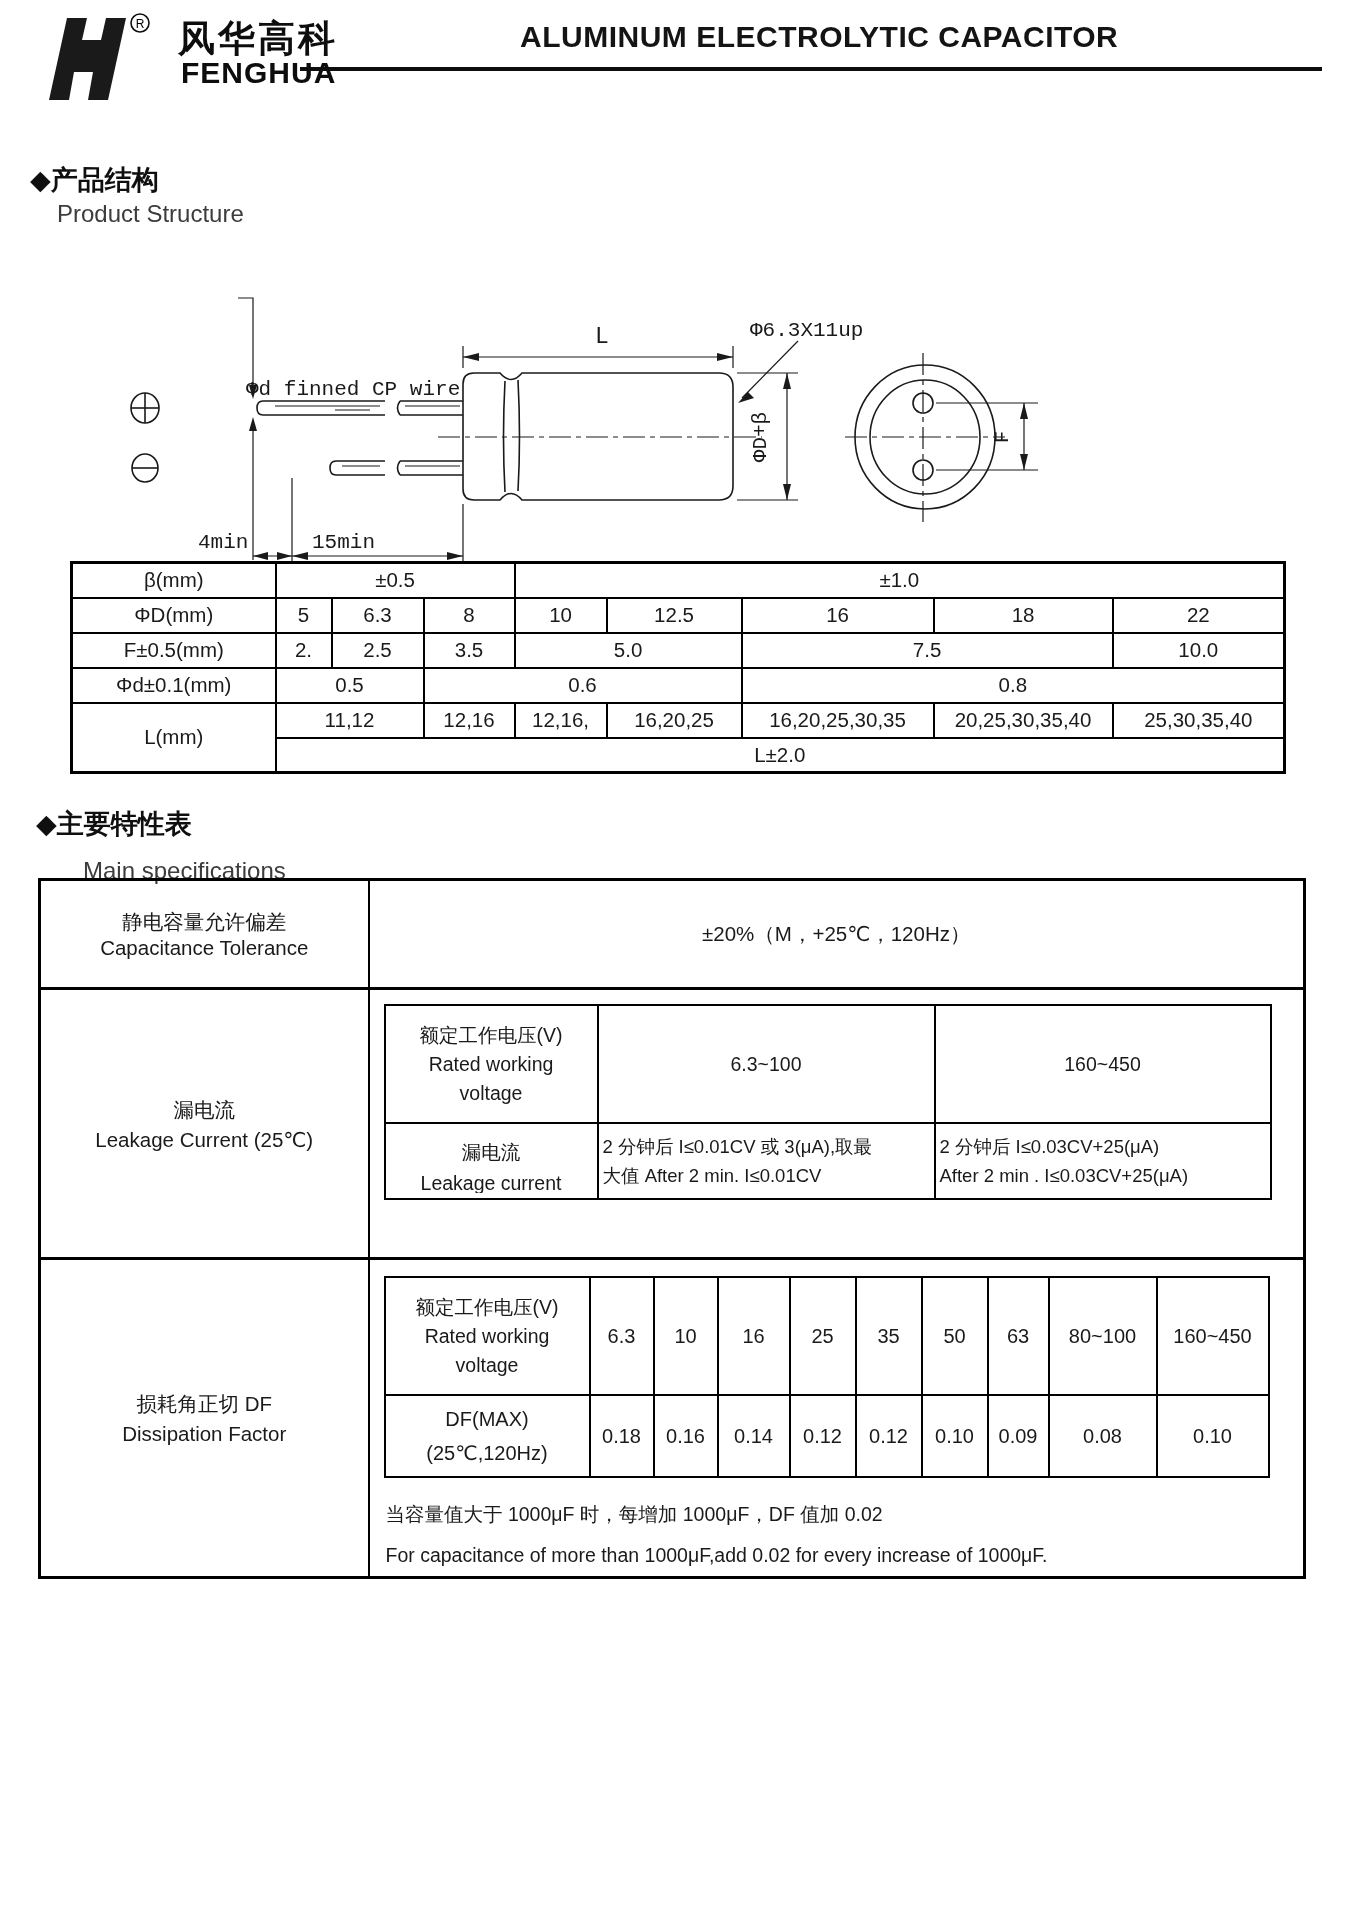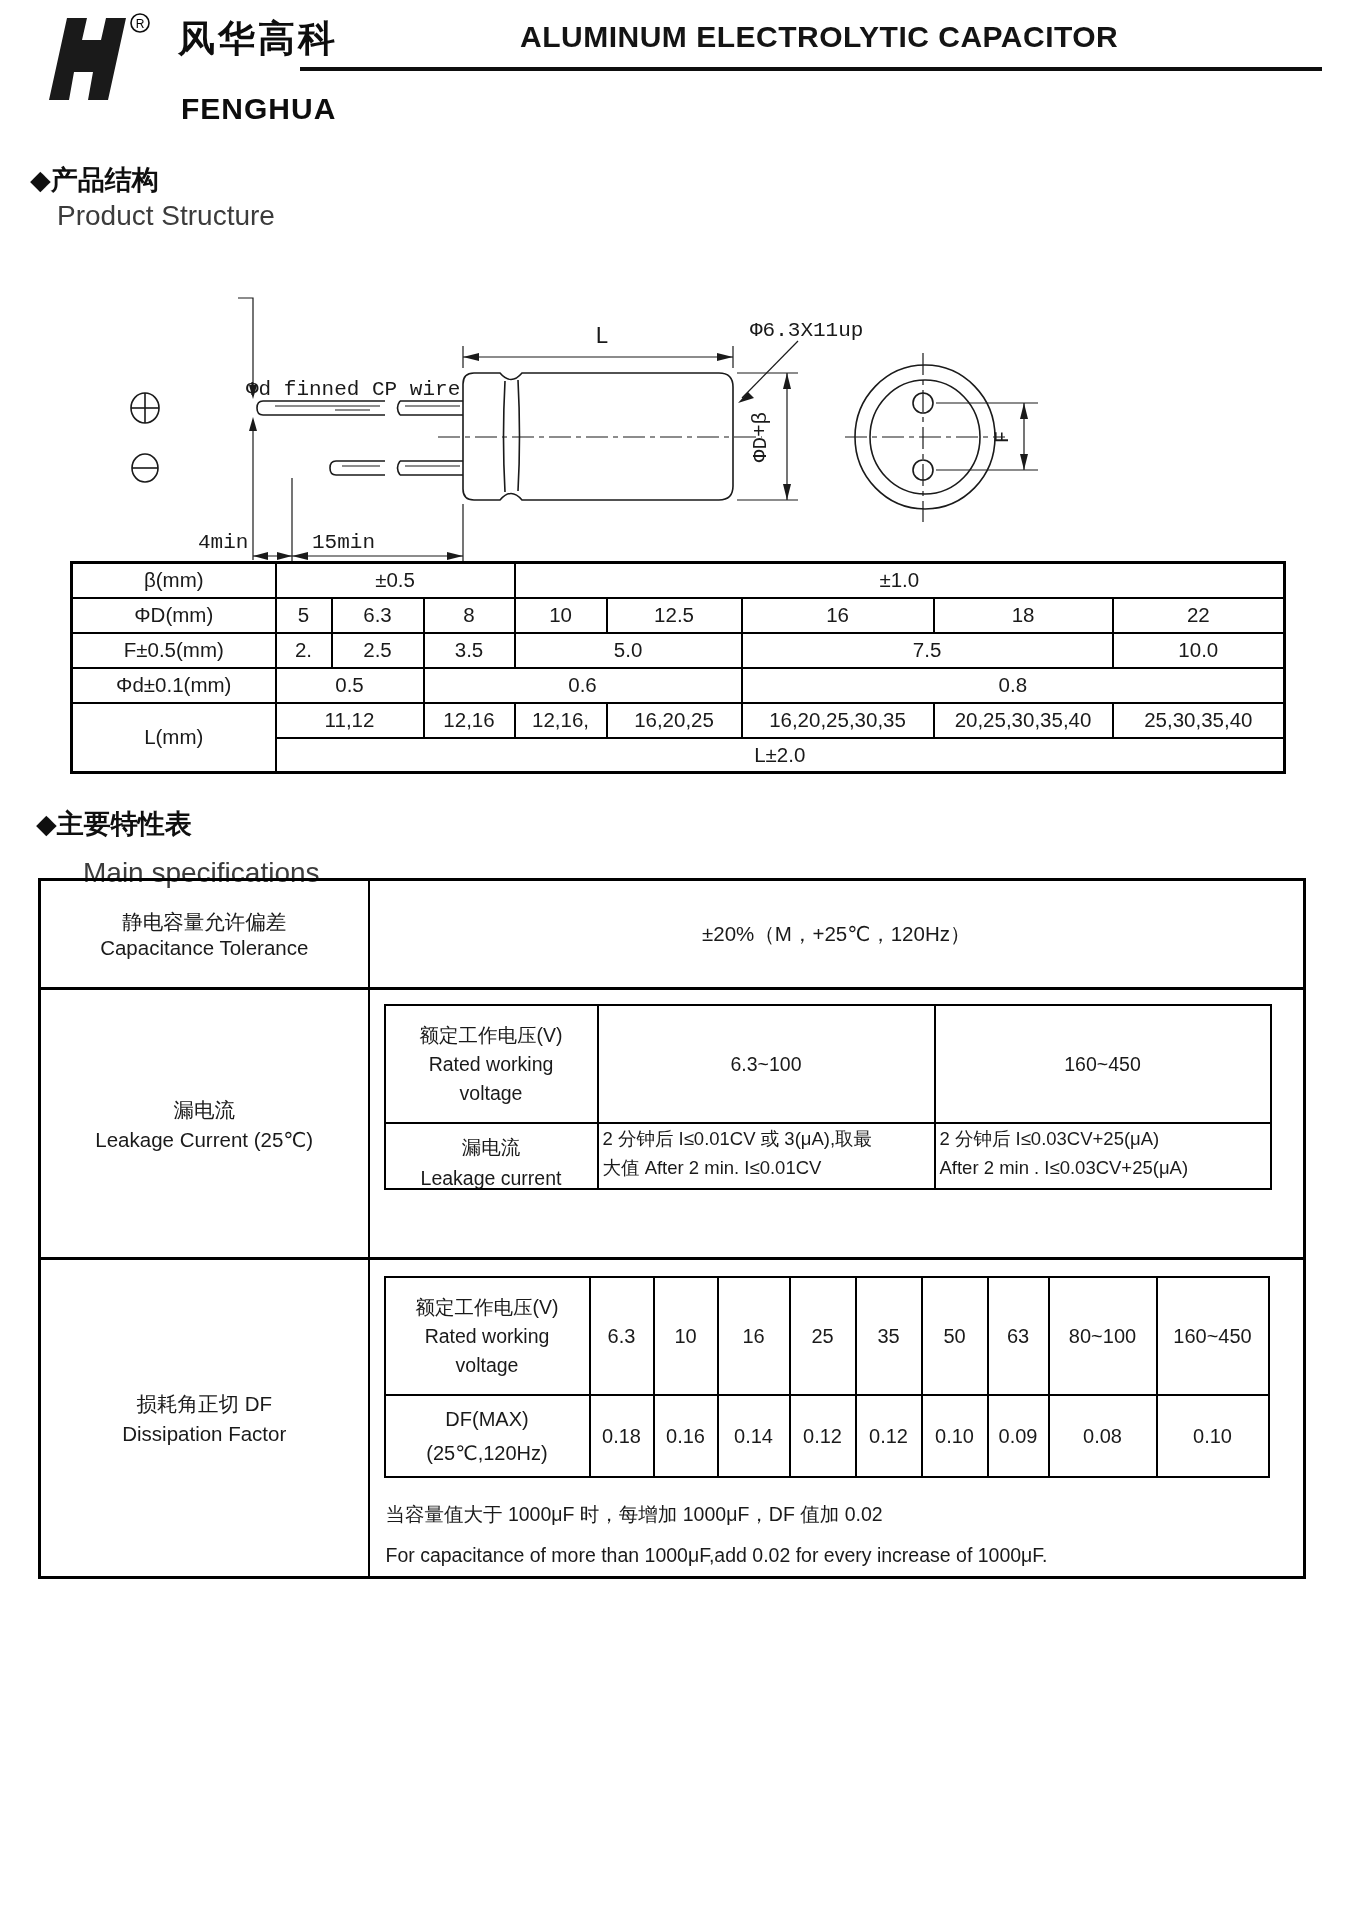--- a/index.html
+++ b/index.html
@@ -3,27 +3,27 @@
 <meta charset="utf-8">
 <style>
   * { margin:0; padding:0; box-sizing:border-box; }
   html,body { background:#ffffff; }
   body { font-family:"Liberation Sans","DejaVu Sans",sans-serif; color:#1a1a1a; }
   .page { position:relative; width:1353px; height:1925px; background:#ffffff; overflow:hidden; }
 
   
   .logo-svg { position:absolute; left:25px; top:10px; }
   .brand-cn { position:absolute; left:178px; top:14px; font-size:37px; font-weight:bold; letter-spacing:3px; color:#0d0d0d; }
-  .brand-en { position:absolute; left:181px; top:56px; font-size:30px; font-weight:600; letter-spacing:1px; color:#0d0d0d;margin-top:36px; }
+  .brand-en { position:absolute; left:181px; top:56px; font-size:30px; font-weight:600; letter-spacing:1px; color:#0d0d0d; }
   .doc-title { position:absolute; left:520px; top:20px; width:802px; text-align:left; font-size:30px; font-weight:bold; letter-spacing:0.5px; color:#141414; }
   .header-rule { position:absolute; left:300px; top:67px; width:1022px; height:4px; background:#0e0e0e; }
 
   
   .sec-cn { position:absolute; font-size:27px; font-weight:bold; color:#0f0f0f; }
-  .sec-en { position:absolute; font-size:28px; color:#3c3c3c; }
+  .sec-en { position:absolute; font-size:24px; color:#3c3c3c; }
   #ps-cn { left:30px; top:162px; }
   #ps-en { left:57px; top:200px; }
   #ms-cn { left:36px; top:806px; }
   #ms-en { left:83px; top:857px; }
 
   
   .drawing { position:absolute; left:50px; top:240px; }
   .drawing text { font-family:"Liberation Mono","DejaVu Sans Mono",monospace; fill:#1a1a1a; }
   .dl { stroke:#1a1a1a; stroke-width:1.6; fill:none; }
   .thin { stroke:#1a1a1a; stroke-width:1.2; fill:none; }
@@ -45,21 +45,21 @@
   .valcell { font-size:20.5px; }
   .subcell { vertical-align:top; text-align:left; }
 
   
   .inner { margin:14px 0 0 14px; border:2.5px solid #000; font-size:19.5px; }
   .inner td { border:2px solid #000; }
   .ihead div { line-height:29px; }
   .leak-rowlbl { height:64px; }
   .leak-rowlbl .clipbox { height:64px; overflow:hidden; padding-top:8px; }
   .leak-rowlbl .clipbox div { line-height:31px; }
-  .leak-txt { text-align:left; font-size:18.5px; line-height:29px; padding:0 4px; vertical-align:top; }
+  .leak-txt { text-align:left; font-size:18.5px; line-height:29px; padding:8px 4px; vertical-align:top; }
   .notes { margin:20px 0 0 16px; font-size:19.5px; line-height:41px; text-align:left; }
   .df-inner { margin:16px 0 0 14px; }
   .df-inner .vhead { font-size:20px; }
   .df-val { height:82px; font-size:20px; }
 </style>
 </head>
 <body>
 
 <div class="page">
 

